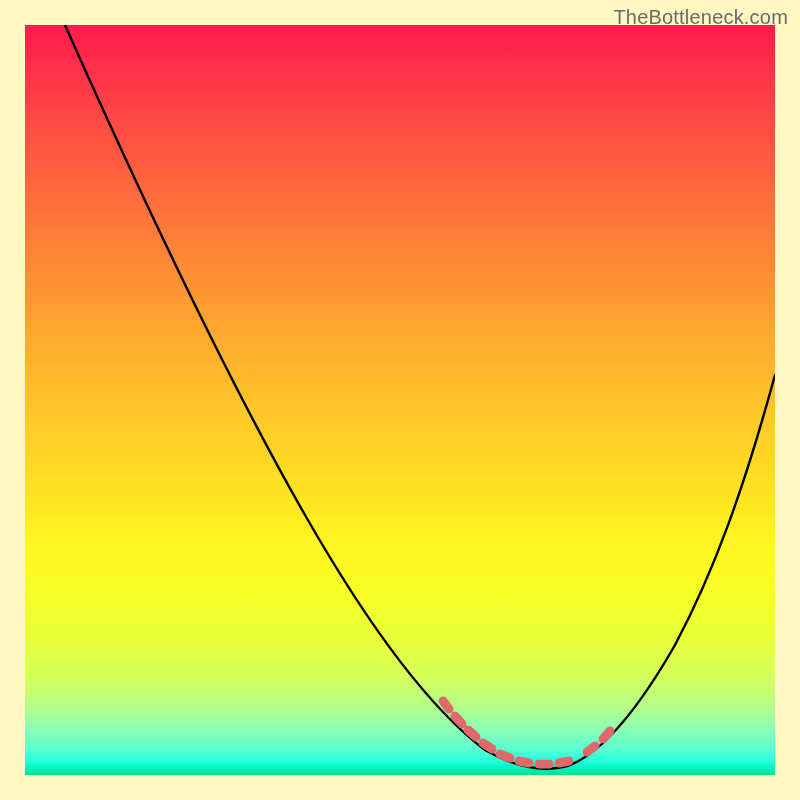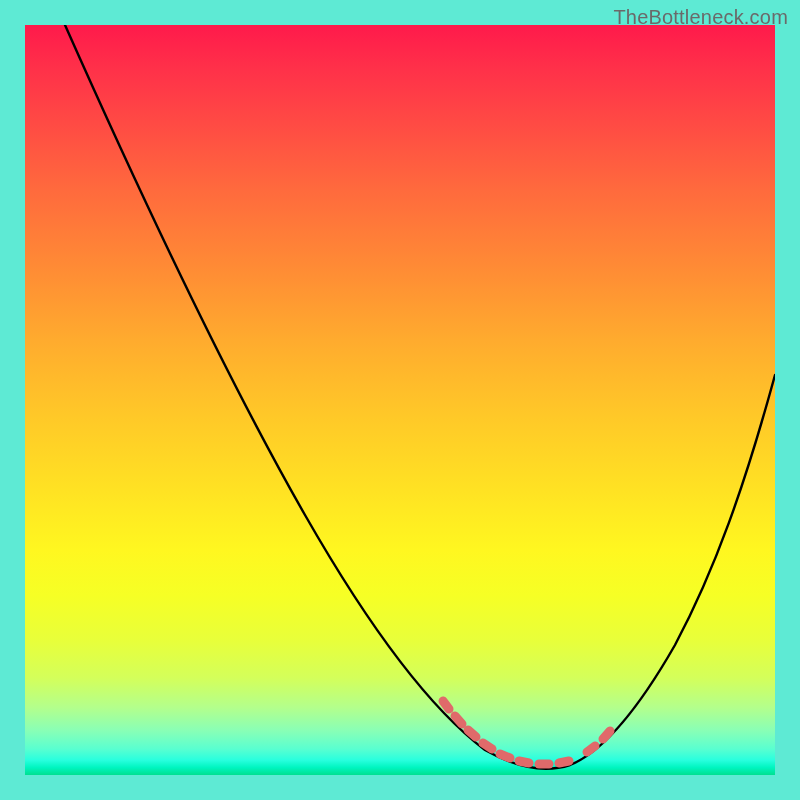--- a/index.html
+++ b/index.html
@@ -8,21 +8,21 @@
     width: 800px;
     height: 800px;
     background: #000;
     overflow: hidden;
     font-family: Arial, Helvetica, sans-serif;
   }
   .stage {
     position: relative;
     width: 800px;
     height: 800px;
-    background: #5eead4;
+    background: #fef9c3;
   }
   .plot {
     position: absolute;
     left: 25px;
     top: 25px;
     width: 750px;
     height: 750px;
     overflow: hidden;
   }
   .gradient {

